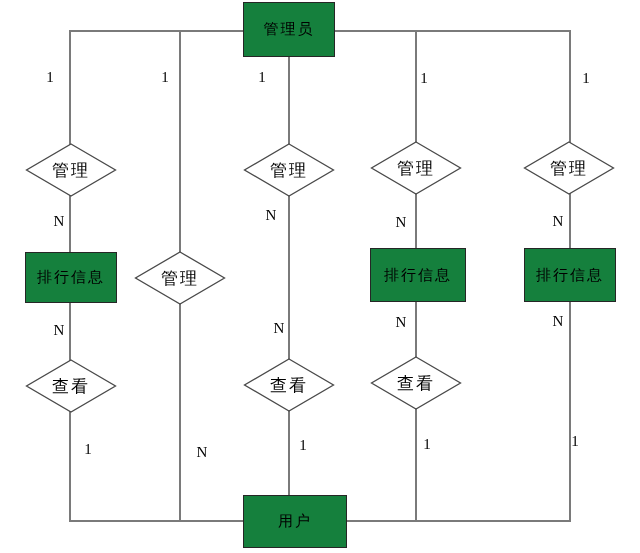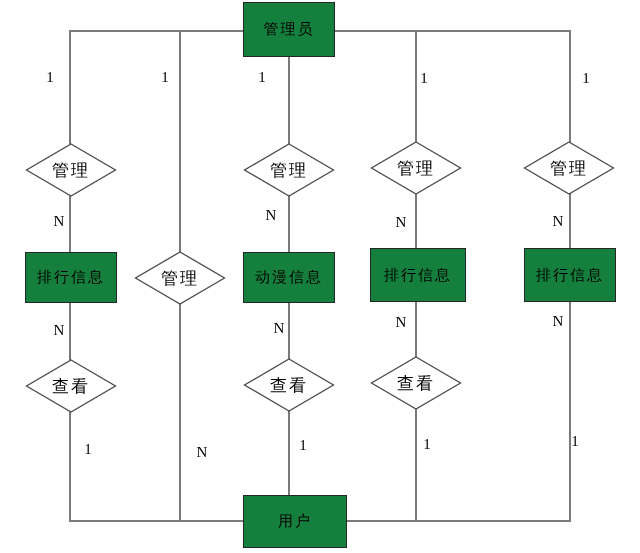--- a/index.html
+++ b/index.html
@@ -84,23 +84,20 @@
   <div class="line v" style="left:569px;top:31px;height:490px"></div>
   <div class="line h" style="left:69px;top:30px;width:502px"></div>
   <div class="line h" style="left:69px;top:520px;width:502px"></div>
 
   <div class="entity" style="left:243px;top:2px;width:92px;height:55px">
     <span>管理员</span>
   </div>
   <div class="entity" style="left:25px;top:252px;width:92px;height:51px">
     <span>排行信息</span>
   </div>
-  <div class="entity" style="left:243px;top:252px;width:92px;height:51px">
-    <span>动漫信息</span>
-  </div>
   <div class="entity" style="left:370px;top:248px;width:96px;height:54px">
     <span>排行信息</span>
   </div>
   <div class="entity" style="left:524px;top:248px;width:92px;height:54px">
     <span>排行信息</span>
   </div>
   <div class="entity" style="left:243px;top:495px;width:104px;height:53px">
     <span>用户</span>
   </div>
 

